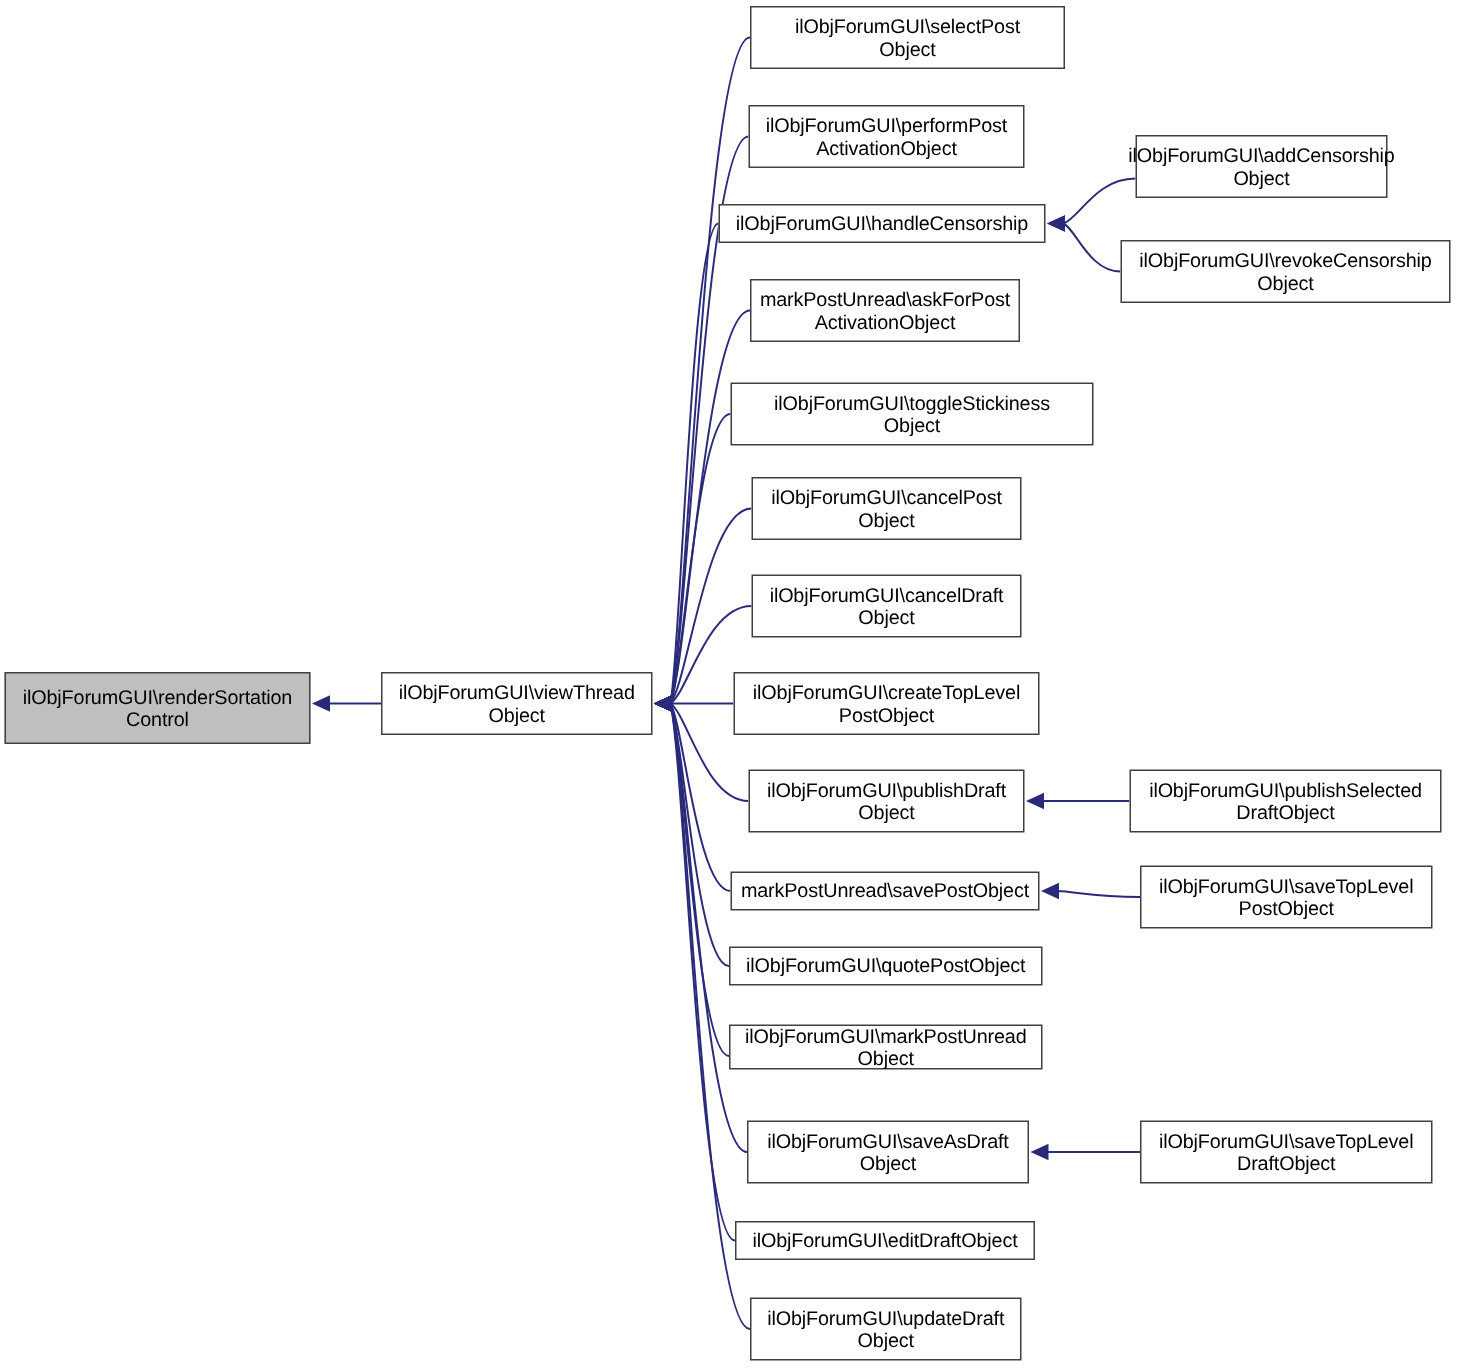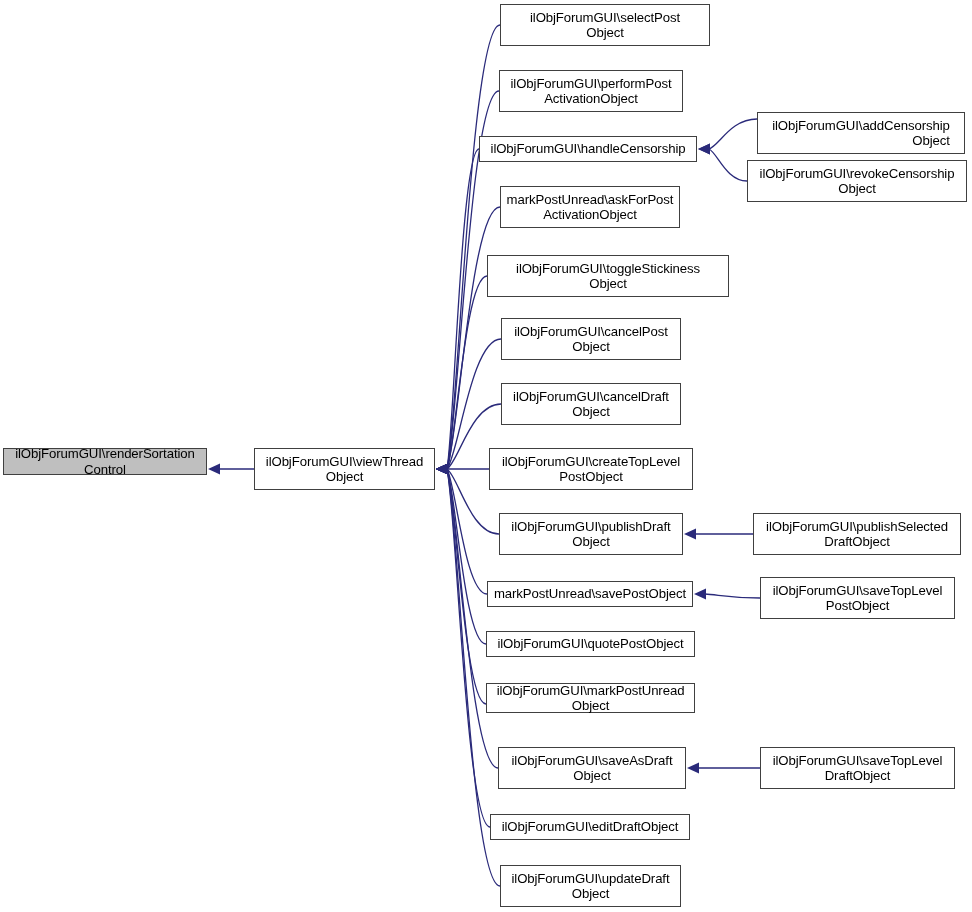--- a/index.html
+++ b/index.html
@@ -90,21 +90,21 @@
       <path d="M 747 181 C 726.1 181, 717.36 152.84, 709 149" fill="none" stroke="#2a2a7a" stroke-width="1.3"></path>
       <polygon points="0,0 -12,-5.5 -12,5.5" fill="#2a2a7a" transform="translate(698,149) rotate(180)"></polygon>
       <path d="M 753 534 L 695 534" fill="none" stroke="#2a2a7a" stroke-width="1.3"></path>
       <polygon points="0,0 -12,-5.5 -12,5.5" fill="#2a2a7a" transform="translate(684,534) rotate(180)"></polygon>
       <path d="M 760 598 C 729.75 598, 717.1 594.48, 705 594" fill="none" stroke="#2a2a7a" stroke-width="1.3"></path>
       <polygon points="0,0 -12,-5.5 -12,5.5" fill="#2a2a7a" transform="translate(694,594) rotate(180)"></polygon>
       <path d="M 760 768 L 698 768" fill="none" stroke="#2a2a7a" stroke-width="1.3"></path>
       <polygon points="0,0 -12,-5.5 -12,5.5" fill="#2a2a7a" transform="translate(687,768) rotate(180)"></polygon>
     </svg>
   <div id="node-layer">
-      <div class="node highlight" style="left: 3px; top: 448px; width: 204px; height: 27px;">
+      <div class="node highlight" style="left: 3px; top: 448px; width: 204px; height: 48px;">
         <span class="label">ilObjForumGUI\renderSortation
 Control</span>
       </div>
       <div class="node" style="left: 254px; top: 448px; width: 181px; height: 42px;">
         <span class="label">ilObjForumGUI\viewThread
 Object</span>
       </div>
       <div class="node" style="left: 500px; top: 4px; width: 210px; height: 42px;">
         <span class="label">ilObjForumGUI\selectPost
 Object</span>
@@ -154,21 +154,21 @@
         <span class="label">ilObjForumGUI\saveAsDraft
 Object</span>
       </div>
       <div class="node" style="left: 490px; top: 814px; width: 200px; height: 26px;">
         <span class="label">ilObjForumGUI\editDraftObject</span>
       </div>
       <div class="node" style="left: 500px; top: 865px; width: 181px; height: 42px;">
         <span class="label">ilObjForumGUI\updateDraft
 Object</span>
       </div>
-      <div class="node" style="left: 757px; top: 112px; width: 208px; height: 42px; text-align: right;">
+      <div class="node" style="left: 757px; top: 90px; width: 168px; height: 42px;">
         <span class="label">ilObjForumGUI\addCensorship
 Object</span>
       </div>
       <div class="node" style="left: 747px; top: 160px; width: 220px; height: 42px;">
         <span class="label">ilObjForumGUI\revokeCensorship
 Object</span>
       </div>
       <div class="node" style="left: 753px; top: 513px; width: 208px; height: 42px;">
         <span class="label">ilObjForumGUI\publishSelected
 DraftObject</span>

